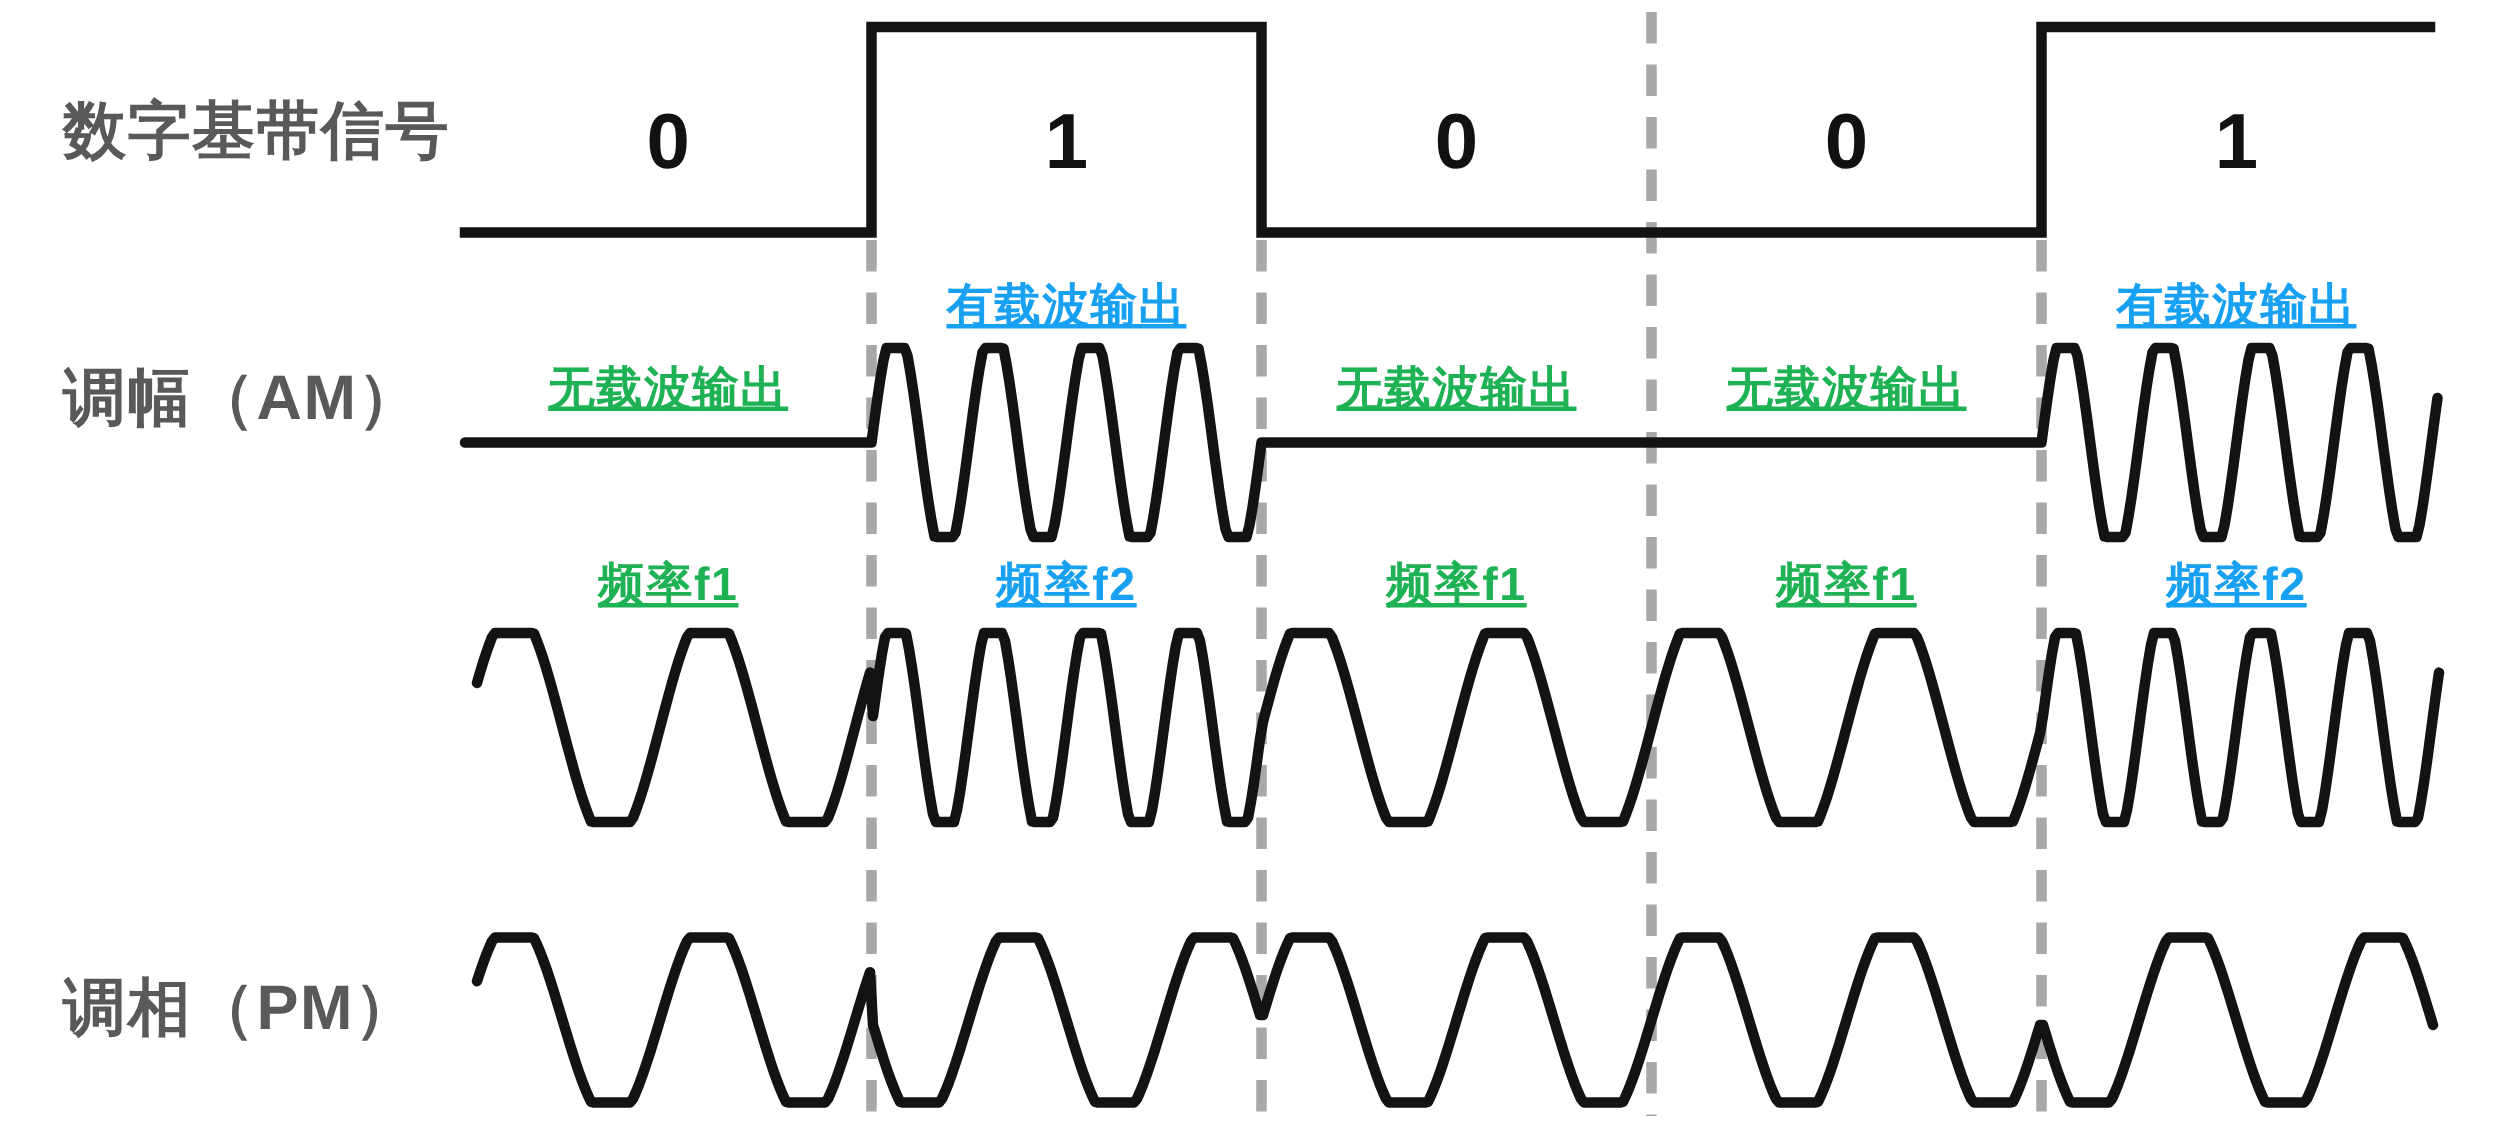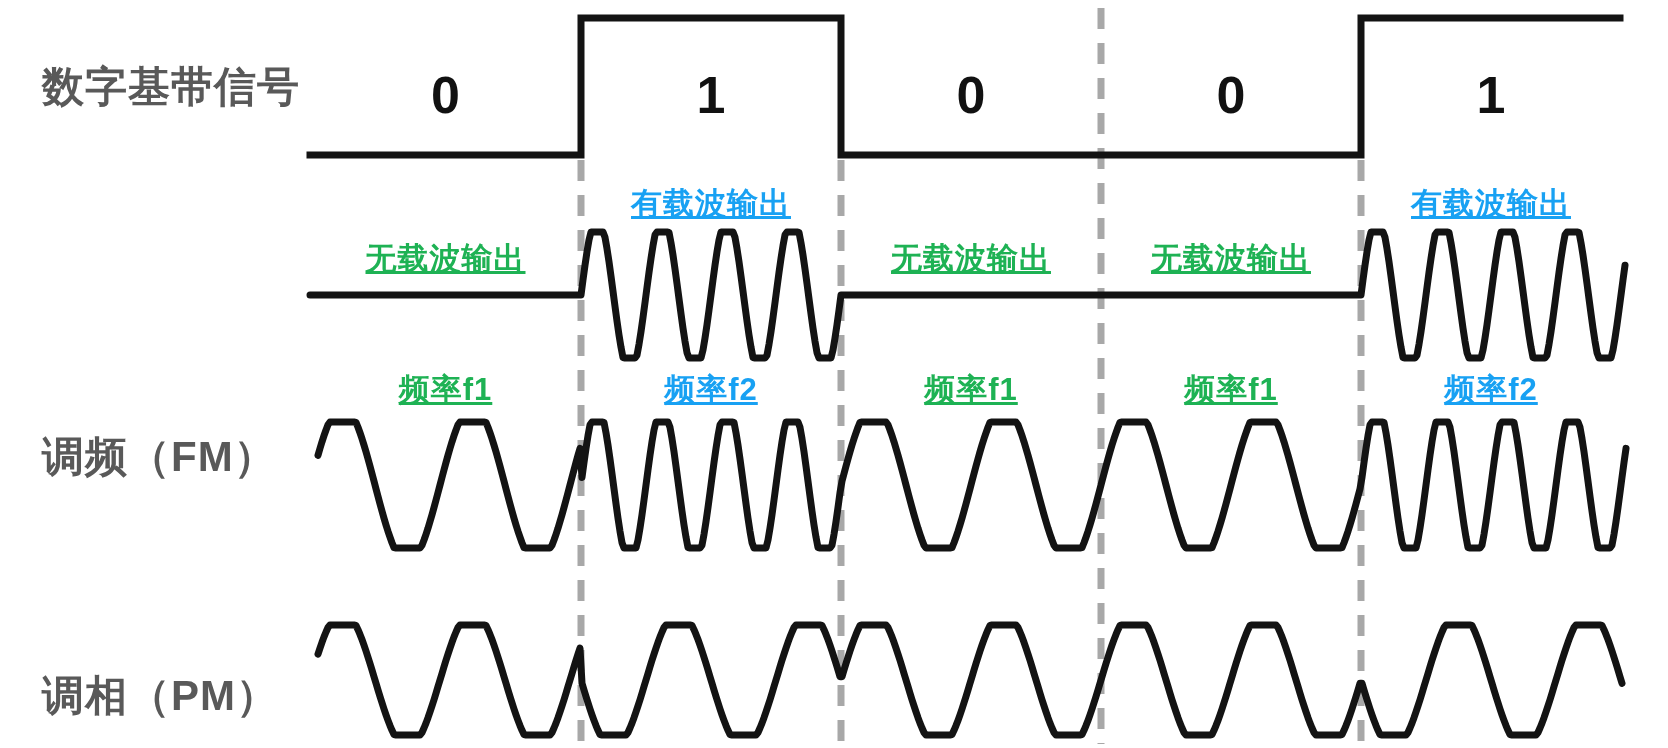--- a/index.html
+++ b/index.html
@@ -17,21 +17,21 @@
     color:#595959;
     font-size:42px;
     font-weight:bold;
     white-space:nowrap;
     transform:translateY(-50%);
     letter-spacing:1px;
   }
   .row-label.r1{top:87px;}
   .row-label.r2{top:265px;}
   .row-label.r3{top:457px;}
-  .row-label.r4{top:672px;margin-top:24px;}
+  .row-label.r4{top:672px;}
   .bit-digit{
     position:absolute;
     color:#111111;
     font-size:52px;
     font-weight:bold;
     transform:translate(-50%,-50%);
   }
   .wave-note{
     position:absolute;
     font-size:31px;
@@ -51,21 +51,21 @@
       <line x1="841" y1="160" x2="841" y2="744" stroke="#a8a8a8" stroke-width="7" stroke-dasharray="21 14"></line>
       <line x1="1101" y1="8" x2="1101" y2="744" stroke="#a8a8a8" stroke-width="7" stroke-dasharray="21 14"></line>
       <line x1="1361" y1="160" x2="1361" y2="744" stroke="#a8a8a8" stroke-width="7" stroke-dasharray="21 14"></line>
       <path d="M310,155 L581,155 L581,18 L841,18 L841,155 L1101,155 L1361,155 L1361,18 L1620,18" fill="none" stroke="#131313" stroke-width="7" stroke-linejoin="miter" stroke-linecap="square"></path>
       <path d="M310,295 L581,295 L581,295.0 L583,279.9 L585,265.3 L587,251.8 L589,240.0 L591,232.0 L593,232.0 L595,232.0 L597,232.0 L599,232.0 L601,232.0 L603,232.0 L605,237.3 L607,248.7 L609,261.8 L611,276.2 L613,291.2 L615,306.4 L617,321.1 L619,334.9 L621,347.2 L623,357.6 L625,358.0 L627,358.0 L629,358.0 L631,358.0 L633,358.0 L635,358.0 L637,355.2 L639,344.3 L641,331.6 L643,317.5 L645,302.6 L647,287.4 L649,272.5 L651,258.4 L653,245.7 L655,234.8 L657,232.0 L659,232.0 L661,232.0 L663,232.0 L665,232.0 L667,232.0 L669,232.4 L671,242.8 L673,255.1 L675,268.9 L677,283.6 L679,298.8 L681,313.8 L683,328.2 L685,341.3 L687,352.7 L689,358.0 L691,358.0 L693,358.0 L695,358.0 L697,358.0 L699,358.0 L701,358.0 L703,350.0 L705,338.2 L707,324.7 L709,310.1 L711,295.0 L713,279.9 L715,265.3 L717,251.8 L719,240.0 L721,232.0 L723,232.0 L725,232.0 L727,232.0 L729,232.0 L731,232.0 L733,232.0 L735,237.3 L737,248.7 L739,261.8 L741,276.2 L743,291.2 L745,306.4 L747,321.1 L749,334.9 L751,347.2 L753,357.6 L755,358.0 L757,358.0 L759,358.0 L761,358.0 L763,358.0 L765,358.0 L767,355.2 L769,344.3 L771,331.6 L773,317.5 L775,302.6 L777,287.4 L779,272.5 L781,258.4 L783,245.7 L785,234.8 L787,232.0 L789,232.0 L791,232.0 L793,232.0 L795,232.0 L797,232.0 L799,232.4 L801,242.8 L803,255.1 L805,268.9 L807,283.6 L809,298.8 L811,313.8 L813,328.2 L815,341.3 L817,352.7 L819,358.0 L821,358.0 L823,358.0 L825,358.0 L827,358.0 L829,358.0 L831,358.0 L833,350.0 L835,338.2 L837,324.7 L839,310.1 L841,295.0 L1101,295 L1361,295 L1361,295.0 L1363,279.9 L1365,265.3 L1367,251.8 L1369,240.0 L1371,232.0 L1373,232.0 L1375,232.0 L1377,232.0 L1379,232.0 L1381,232.0 L1383,232.0 L1385,237.3 L1387,248.7 L1389,261.8 L1391,276.2 L1393,291.2 L1395,306.4 L1397,321.1 L1399,334.9 L1401,347.2 L1403,357.6 L1405,358.0 L1407,358.0 L1409,358.0 L1411,358.0 L1413,358.0 L1415,358.0 L1417,355.2 L1419,344.3 L1421,331.6 L1423,317.5 L1425,302.6 L1427,287.4 L1429,272.5 L1431,258.4 L1433,245.7 L1435,234.8 L1437,232.0 L1439,232.0 L1441,232.0 L1443,232.0 L1445,232.0 L1447,232.0 L1449,232.4 L1451,242.8 L1453,255.1 L1455,268.9 L1457,283.6 L1459,298.8 L1461,313.8 L1463,328.2 L1465,341.3 L1467,352.7 L1469,358.0 L1471,358.0 L1473,358.0 L1475,358.0 L1477,358.0 L1479,358.0 L1481,358.0 L1483,350.0 L1485,338.2 L1487,324.7 L1489,310.1 L1491,295.0 L1493,279.9 L1495,265.3 L1497,251.8 L1499,240.0 L1501,232.0 L1503,232.0 L1505,232.0 L1507,232.0 L1509,232.0 L1511,232.0 L1513,232.0 L1515,237.3 L1517,248.7 L1519,261.8 L1521,276.2 L1523,291.2 L1525,306.4 L1527,321.1 L1529,334.9 L1531,347.2 L1533,357.6 L1535,358.0 L1537,358.0 L1539,358.0 L1541,358.0 L1543,358.0 L1545,358.0 L1547,355.2 L1549,344.3 L1551,331.6 L1553,317.5 L1555,302.6 L1557,287.4 L1559,272.5 L1561,258.4 L1563,245.7 L1565,234.8 L1567,232.0 L1569,232.0 L1571,232.0 L1573,232.0 L1575,232.0 L1577,232.0 L1579,232.4 L1581,242.8 L1583,255.1 L1585,268.9 L1587,283.6 L1589,298.8 L1591,313.8 L1593,328.2 L1595,341.3 L1597,352.7 L1599,358.0 L1601,358.0 L1603,358.0 L1605,358.0 L1607,358.0 L1609,358.0 L1611,358.0 L1613,350.0 L1615,338.2 L1617,324.7 L1619,310.1 L1621,295.0 L1623,279.9 L1625,265.3" fill="none" stroke="#131313" stroke-width="7" stroke-linejoin="round" stroke-linecap="round"></path>
       <path d="M318,455.3 L320,448.4 L322,441.8 L324,435.7 L326,430.0 L328,424.8 L330,422.0 L332,422.0 L334,422.0 L336,422.0 L338,422.0 L340,422.0 L342,422.0 L344,422.0 L346,422.0 L348,422.0 L350,422.0 L352,422.0 L354,422.0 L356,422.4 L358,427.3 L360,432.8 L362,438.7 L364,445.1 L366,451.8 L368,458.9 L370,466.2 L372,473.6 L374,481.2 L376,488.8 L378,496.4 L380,503.8 L382,511.1 L384,518.2 L386,524.9 L388,531.3 L390,537.2 L392,542.7 L394,547.6 L396,548.0 L398,548.0 L400,548.0 L402,548.0 L404,548.0 L406,548.0 L408,548.0 L410,548.0 L412,548.0 L414,548.0 L416,548.0 L418,548.0 L420,548.0 L422,545.2 L424,540.0 L426,534.3 L428,528.2 L430,521.6 L432,514.7 L434,507.5 L436,500.1 L438,492.6 L440,485.0 L442,477.4 L444,469.9 L446,462.5 L448,455.3 L450,448.4 L452,441.8 L454,435.7 L456,430.0 L458,424.8 L460,422.0 L462,422.0 L464,422.0 L466,422.0 L468,422.0 L470,422.0 L472,422.0 L474,422.0 L476,422.0 L478,422.0 L480,422.0 L482,422.0 L484,422.0 L486,422.4 L488,427.3 L490,432.8 L492,438.7 L494,445.1 L496,451.8 L498,458.9 L500,466.2 L502,473.6 L504,481.2 L506,488.8 L508,496.4 L510,503.8 L512,511.1 L514,518.2 L516,524.9 L518,531.3 L520,537.2 L522,542.7 L524,547.6 L526,548.0 L528,548.0 L530,548.0 L532,548.0 L534,548.0 L536,548.0 L538,548.0 L540,548.0 L542,548.0 L544,548.0 L546,548.0 L548,548.0 L550,548.0 L552,545.2 L554,540.0 L556,534.3 L558,528.2 L560,521.6 L562,514.7 L564,507.5 L566,500.1 L568,492.6 L570,485.0 L572,477.4 L574,469.9 L576,462.5 L578,455.3 L580,448.4 L582,477.4 L584,462.5 L586,448.4 L588,435.7 L590,424.8 L592,422.0 L594,422.0 L596,422.0 L598,422.0 L600,422.0 L602,422.0 L604,422.4 L606,432.8 L608,445.1 L610,458.9 L612,473.6 L614,488.8 L616,503.8 L618,518.2 L620,531.3 L622,542.7 L624,548.0 L626,548.0 L628,548.0 L630,548.0 L632,548.0 L634,548.0 L636,548.0 L638,540.0 L640,528.2 L642,514.7 L644,500.1 L646,485.0 L648,469.9 L650,455.3 L652,441.8 L654,430.0 L656,422.0 L658,422.0 L660,422.0 L662,422.0 L664,422.0 L666,422.0 L668,422.0 L670,427.3 L672,438.7 L674,451.8 L676,466.2 L678,481.2 L680,496.4 L682,511.1 L684,524.9 L686,537.2 L688,547.6 L690,548.0 L692,548.0 L694,548.0 L696,548.0 L698,548.0 L700,548.0 L702,545.2 L704,534.3 L706,521.6 L708,507.5 L710,492.6 L712,477.4 L714,462.5 L716,448.4 L718,435.7 L720,424.8 L722,422.0 L724,422.0 L726,422.0 L728,422.0 L730,422.0 L732,422.0 L734,422.4 L736,432.8 L738,445.1 L740,458.9 L742,473.6 L744,488.8 L746,503.8 L748,518.2 L750,531.3 L752,542.7 L754,548.0 L756,548.0 L758,548.0 L760,548.0 L762,548.0 L764,548.0 L766,548.0 L768,540.0 L770,528.2 L772,514.7 L774,500.1 L776,485.0 L778,469.9 L780,455.3 L782,441.8 L784,430.0 L786,422.0 L788,422.0 L790,422.0 L792,422.0 L794,422.0 L796,422.0 L798,422.0 L800,427.3 L802,438.7 L804,451.8 L806,466.2 L808,481.2 L810,496.4 L812,511.1 L814,524.9 L816,537.2 L818,547.6 L820,548.0 L822,548.0 L824,548.0 L826,548.0 L828,548.0 L830,548.0 L832,545.2 L834,534.3 L836,521.6 L838,507.5 L840,492.6 L842,481.2 L844,473.6 L846,466.2 L848,458.9 L850,451.8 L852,445.1 L854,438.7 L856,432.8 L858,427.3 L860,422.4 L862,422.0 L864,422.0 L866,422.0 L868,422.0 L870,422.0 L872,422.0 L874,422.0 L876,422.0 L878,422.0 L880,422.0 L882,422.0 L884,422.0 L886,422.0 L888,424.8 L890,430.0 L892,435.7 L894,441.8 L896,448.4 L898,455.3 L900,462.5 L902,469.9 L904,477.4 L906,485.0 L908,492.6 L910,500.1 L912,507.5 L914,514.7 L916,521.6 L918,528.2 L920,534.3 L922,540.0 L924,545.2 L926,548.0 L928,548.0 L930,548.0 L932,548.0 L934,548.0 L936,548.0 L938,548.0 L940,548.0 L942,548.0 L944,548.0 L946,548.0 L948,548.0 L950,548.0 L952,547.6 L954,542.7 L956,537.2 L958,531.3 L960,524.9 L962,518.2 L964,511.1 L966,503.8 L968,496.4 L970,488.8 L972,481.2 L974,473.6 L976,466.2 L978,458.9 L980,451.8 L982,445.1 L984,438.7 L986,432.8 L988,427.3 L990,422.4 L992,422.0 L994,422.0 L996,422.0 L998,422.0 L1000,422.0 L1002,422.0 L1004,422.0 L1006,422.0 L1008,422.0 L1010,422.0 L1012,422.0 L1014,422.0 L1016,422.0 L1018,424.8 L1020,430.0 L1022,435.7 L1024,441.8 L1026,448.4 L1028,455.3 L1030,462.5 L1032,469.9 L1034,477.4 L1036,485.0 L1038,492.6 L1040,500.1 L1042,507.5 L1044,514.7 L1046,521.6 L1048,528.2 L1050,534.3 L1052,540.0 L1054,545.2 L1056,548.0 L1058,548.0 L1060,548.0 L1062,548.0 L1064,548.0 L1066,548.0 L1068,548.0 L1070,548.0 L1072,548.0 L1074,548.0 L1076,548.0 L1078,548.0 L1080,548.0 L1082,547.6 L1084,542.7 L1086,537.2 L1088,531.3 L1090,524.9 L1092,518.2 L1094,511.1 L1096,503.8 L1098,496.4 L1100,488.8 L1102,481.2 L1104,473.6 L1106,466.2 L1108,458.9 L1110,451.8 L1112,445.1 L1114,438.7 L1116,432.8 L1118,427.3 L1120,422.4 L1122,422.0 L1124,422.0 L1126,422.0 L1128,422.0 L1130,422.0 L1132,422.0 L1134,422.0 L1136,422.0 L1138,422.0 L1140,422.0 L1142,422.0 L1144,422.0 L1146,422.0 L1148,424.8 L1150,430.0 L1152,435.7 L1154,441.8 L1156,448.4 L1158,455.3 L1160,462.5 L1162,469.9 L1164,477.4 L1166,485.0 L1168,492.6 L1170,500.1 L1172,507.5 L1174,514.7 L1176,521.6 L1178,528.2 L1180,534.3 L1182,540.0 L1184,545.2 L1186,548.0 L1188,548.0 L1190,548.0 L1192,548.0 L1194,548.0 L1196,548.0 L1198,548.0 L1200,548.0 L1202,548.0 L1204,548.0 L1206,548.0 L1208,548.0 L1210,548.0 L1212,547.6 L1214,542.7 L1216,537.2 L1218,531.3 L1220,524.9 L1222,518.2 L1224,511.1 L1226,503.8 L1228,496.4 L1230,488.8 L1232,481.2 L1234,473.6 L1236,466.2 L1238,458.9 L1240,451.8 L1242,445.1 L1244,438.7 L1246,432.8 L1248,427.3 L1250,422.4 L1252,422.0 L1254,422.0 L1256,422.0 L1258,422.0 L1260,422.0 L1262,422.0 L1264,422.0 L1266,422.0 L1268,422.0 L1270,422.0 L1272,422.0 L1274,422.0 L1276,422.0 L1278,424.8 L1280,430.0 L1282,435.7 L1284,441.8 L1286,448.4 L1288,455.3 L1290,462.5 L1292,469.9 L1294,477.4 L1296,485.0 L1298,492.6 L1300,500.1 L1302,507.5 L1304,514.7 L1306,521.6 L1308,528.2 L1310,534.3 L1312,540.0 L1314,545.2 L1316,548.0 L1318,548.0 L1320,548.0 L1322,548.0 L1324,548.0 L1326,548.0 L1328,548.0 L1330,548.0 L1332,548.0 L1334,548.0 L1336,548.0 L1338,548.0 L1340,548.0 L1342,547.6 L1344,542.7 L1346,537.2 L1348,531.3 L1350,524.9 L1352,518.2 L1354,511.1 L1356,503.8 L1358,496.4 L1360,488.8 L1362,477.4 L1364,462.5 L1366,448.4 L1368,435.7 L1370,424.8 L1372,422.0 L1374,422.0 L1376,422.0 L1378,422.0 L1380,422.0 L1382,422.0 L1384,422.4 L1386,432.8 L1388,445.1 L1390,458.9 L1392,473.6 L1394,488.8 L1396,503.8 L1398,518.2 L1400,531.3 L1402,542.7 L1404,548.0 L1406,548.0 L1408,548.0 L1410,548.0 L1412,548.0 L1414,548.0 L1416,548.0 L1418,540.0 L1420,528.2 L1422,514.7 L1424,500.1 L1426,485.0 L1428,469.9 L1430,455.3 L1432,441.8 L1434,430.0 L1436,422.0 L1438,422.0 L1440,422.0 L1442,422.0 L1444,422.0 L1446,422.0 L1448,422.0 L1450,427.3 L1452,438.7 L1454,451.8 L1456,466.2 L1458,481.2 L1460,496.4 L1462,511.1 L1464,524.9 L1466,537.2 L1468,547.6 L1470,548.0 L1472,548.0 L1474,548.0 L1476,548.0 L1478,548.0 L1480,548.0 L1482,545.2 L1484,534.3 L1486,521.6 L1488,507.5 L1490,492.6 L1492,477.4 L1494,462.5 L1496,448.4 L1498,435.7 L1500,424.8 L1502,422.0 L1504,422.0 L1506,422.0 L1508,422.0 L1510,422.0 L1512,422.0 L1514,422.4 L1516,432.8 L1518,445.1 L1520,458.9 L1522,473.6 L1524,488.8 L1526,503.8 L1528,518.2 L1530,531.3 L1532,542.7 L1534,548.0 L1536,548.0 L1538,548.0 L1540,548.0 L1542,548.0 L1544,548.0 L1546,548.0 L1548,540.0 L1550,528.2 L1552,514.7 L1554,500.1 L1556,485.0 L1558,469.9 L1560,455.3 L1562,441.8 L1564,430.0 L1566,422.0 L1568,422.0 L1570,422.0 L1572,422.0 L1574,422.0 L1576,422.0 L1578,422.0 L1580,427.3 L1582,438.7 L1584,451.8 L1586,466.2 L1588,481.2 L1590,496.4 L1592,511.1 L1594,524.9 L1596,537.2 L1598,547.6 L1600,548.0 L1602,548.0 L1604,548.0 L1606,548.0 L1608,548.0 L1610,548.0 L1612,545.2 L1614,534.3 L1616,521.6 L1618,507.5 L1620,492.6 L1622,477.4 L1624,462.5 L1626,448.4" fill="none" stroke="#131313" stroke-width="7" stroke-linejoin="round" stroke-linecap="round"></path>
       <path d="M318,654.1 L320,648.1 L322,642.3 L324,636.9 L326,632.0 L328,627.5 L330,625.0 L332,625.0 L334,625.0 L336,625.0 L338,625.0 L340,625.0 L342,625.0 L344,625.0 L346,625.0 L348,625.0 L350,625.0 L352,625.0 L354,625.0 L356,625.4 L358,629.7 L360,634.4 L362,639.6 L364,645.1 L366,651.0 L368,657.2 L370,663.5 L372,670.1 L374,676.7 L376,683.3 L378,689.9 L380,696.5 L382,702.8 L384,709.0 L386,714.9 L388,720.4 L390,725.6 L392,730.3 L394,734.6 L396,735.0 L398,735.0 L400,735.0 L402,735.0 L404,735.0 L406,735.0 L408,735.0 L410,735.0 L412,735.0 L414,735.0 L416,735.0 L418,735.0 L420,735.0 L422,732.5 L424,728.0 L426,723.1 L428,717.7 L430,711.9 L432,705.9 L434,699.7 L436,693.2 L438,686.6 L440,680.0 L442,673.4 L444,666.8 L446,660.3 L448,654.1 L450,648.1 L452,642.3 L454,636.9 L456,632.0 L458,627.5 L460,625.0 L462,625.0 L464,625.0 L466,625.0 L468,625.0 L470,625.0 L472,625.0 L474,625.0 L476,625.0 L478,625.0 L480,625.0 L482,625.0 L484,625.0 L486,625.4 L488,629.7 L490,634.4 L492,639.6 L494,645.1 L496,651.0 L498,657.2 L500,663.5 L502,670.1 L504,676.7 L506,683.3 L508,689.9 L510,696.5 L512,702.8 L514,709.0 L516,714.9 L518,720.4 L520,725.6 L522,730.3 L524,734.6 L526,735.0 L528,735.0 L530,735.0 L532,735.0 L534,735.0 L536,735.0 L538,735.0 L540,735.0 L542,735.0 L544,735.0 L546,735.0 L548,735.0 L550,735.0 L552,732.5 L554,728.0 L556,723.1 L558,717.7 L560,711.9 L562,705.9 L564,699.7 L566,693.2 L568,686.6 L570,680.0 L572,673.4 L574,666.8 L576,660.3 L578,654.1 L580,648.1 L582,683.3 L584,689.9 L586,696.5 L588,702.8 L590,709.0 L592,714.9 L594,720.4 L596,725.6 L598,730.3 L600,734.6 L602,735.0 L604,735.0 L606,735.0 L608,735.0 L610,735.0 L612,735.0 L614,735.0 L616,735.0 L618,735.0 L620,735.0 L622,735.0 L624,735.0 L626,735.0 L628,732.5 L630,728.0 L632,723.1 L634,717.7 L636,711.9 L638,705.9 L640,699.7 L642,693.2 L644,686.6 L646,680.0 L648,673.4 L650,666.8 L652,660.3 L654,654.1 L656,648.1 L658,642.3 L660,636.9 L662,632.0 L664,627.5 L666,625.0 L668,625.0 L670,625.0 L672,625.0 L674,625.0 L676,625.0 L678,625.0 L680,625.0 L682,625.0 L684,625.0 L686,625.0 L688,625.0 L690,625.0 L692,625.4 L694,629.7 L696,634.4 L698,639.6 L700,645.1 L702,651.0 L704,657.2 L706,663.5 L708,670.1 L710,676.7 L712,683.3 L714,689.9 L716,696.5 L718,702.8 L720,709.0 L722,714.9 L724,720.4 L726,725.6 L728,730.3 L730,734.6 L732,735.0 L734,735.0 L736,735.0 L738,735.0 L740,735.0 L742,735.0 L744,735.0 L746,735.0 L748,735.0 L750,735.0 L752,735.0 L754,735.0 L756,735.0 L758,732.5 L760,728.0 L762,723.1 L764,717.7 L766,711.9 L768,705.9 L770,699.7 L772,693.2 L774,686.6 L776,680.0 L778,673.4 L780,666.8 L782,660.3 L784,654.1 L786,648.1 L788,642.3 L790,636.9 L792,632.0 L794,627.5 L796,625.0 L798,625.0 L800,625.0 L802,625.0 L804,625.0 L806,625.0 L808,625.0 L810,625.0 L812,625.0 L814,625.0 L816,625.0 L818,625.0 L820,625.0 L822,625.4 L824,629.7 L826,634.4 L828,639.6 L830,645.1 L832,651.0 L834,657.2 L836,663.5 L838,670.1 L840,676.7 L842,676.7 L844,670.1 L846,663.5 L848,657.2 L850,651.0 L852,645.1 L854,639.6 L856,634.4 L858,629.7 L860,625.4 L862,625.0 L864,625.0 L866,625.0 L868,625.0 L870,625.0 L872,625.0 L874,625.0 L876,625.0 L878,625.0 L880,625.0 L882,625.0 L884,625.0 L886,625.0 L888,627.5 L890,632.0 L892,636.9 L894,642.3 L896,648.1 L898,654.1 L900,660.3 L902,666.8 L904,673.4 L906,680.0 L908,686.6 L910,693.2 L912,699.7 L914,705.9 L916,711.9 L918,717.7 L920,723.1 L922,728.0 L924,732.5 L926,735.0 L928,735.0 L930,735.0 L932,735.0 L934,735.0 L936,735.0 L938,735.0 L940,735.0 L942,735.0 L944,735.0 L946,735.0 L948,735.0 L950,735.0 L952,734.6 L954,730.3 L956,725.6 L958,720.4 L960,714.9 L962,709.0 L964,702.8 L966,696.5 L968,689.9 L970,683.3 L972,676.7 L974,670.1 L976,663.5 L978,657.2 L980,651.0 L982,645.1 L984,639.6 L986,634.4 L988,629.7 L990,625.4 L992,625.0 L994,625.0 L996,625.0 L998,625.0 L1000,625.0 L1002,625.0 L1004,625.0 L1006,625.0 L1008,625.0 L1010,625.0 L1012,625.0 L1014,625.0 L1016,625.0 L1018,627.5 L1020,632.0 L1022,636.9 L1024,642.3 L1026,648.1 L1028,654.1 L1030,660.3 L1032,666.8 L1034,673.4 L1036,680.0 L1038,686.6 L1040,693.2 L1042,699.7 L1044,705.9 L1046,711.9 L1048,717.7 L1050,723.1 L1052,728.0 L1054,732.5 L1056,735.0 L1058,735.0 L1060,735.0 L1062,735.0 L1064,735.0 L1066,735.0 L1068,735.0 L1070,735.0 L1072,735.0 L1074,735.0 L1076,735.0 L1078,735.0 L1080,735.0 L1082,734.6 L1084,730.3 L1086,725.6 L1088,720.4 L1090,714.9 L1092,709.0 L1094,702.8 L1096,696.5 L1098,689.9 L1100,683.3 L1102,676.7 L1104,670.1 L1106,663.5 L1108,657.2 L1110,651.0 L1112,645.1 L1114,639.6 L1116,634.4 L1118,629.7 L1120,625.4 L1122,625.0 L1124,625.0 L1126,625.0 L1128,625.0 L1130,625.0 L1132,625.0 L1134,625.0 L1136,625.0 L1138,625.0 L1140,625.0 L1142,625.0 L1144,625.0 L1146,625.0 L1148,627.5 L1150,632.0 L1152,636.9 L1154,642.3 L1156,648.1 L1158,654.1 L1160,660.3 L1162,666.8 L1164,673.4 L1166,680.0 L1168,686.6 L1170,693.2 L1172,699.7 L1174,705.9 L1176,711.9 L1178,717.7 L1180,723.1 L1182,728.0 L1184,732.5 L1186,735.0 L1188,735.0 L1190,735.0 L1192,735.0 L1194,735.0 L1196,735.0 L1198,735.0 L1200,735.0 L1202,735.0 L1204,735.0 L1206,735.0 L1208,735.0 L1210,735.0 L1212,734.6 L1214,730.3 L1216,725.6 L1218,720.4 L1220,714.9 L1222,709.0 L1224,702.8 L1226,696.5 L1228,689.9 L1230,683.3 L1232,676.7 L1234,670.1 L1236,663.5 L1238,657.2 L1240,651.0 L1242,645.1 L1244,639.6 L1246,634.4 L1248,629.7 L1250,625.4 L1252,625.0 L1254,625.0 L1256,625.0 L1258,625.0 L1260,625.0 L1262,625.0 L1264,625.0 L1266,625.0 L1268,625.0 L1270,625.0 L1272,625.0 L1274,625.0 L1276,625.0 L1278,627.5 L1280,632.0 L1282,636.9 L1284,642.3 L1286,648.1 L1288,654.1 L1290,660.3 L1292,666.8 L1294,673.4 L1296,680.0 L1298,686.6 L1300,693.2 L1302,699.7 L1304,705.9 L1306,711.9 L1308,717.7 L1310,723.1 L1312,728.0 L1314,732.5 L1316,735.0 L1318,735.0 L1320,735.0 L1322,735.0 L1324,735.0 L1326,735.0 L1328,735.0 L1330,735.0 L1332,735.0 L1334,735.0 L1336,735.0 L1338,735.0 L1340,735.0 L1342,734.6 L1344,730.3 L1346,725.6 L1348,720.4 L1350,714.9 L1352,709.0 L1354,702.8 L1356,696.5 L1358,689.9 L1360,683.3 L1362,683.3 L1364,689.9 L1366,696.5 L1368,702.8 L1370,709.0 L1372,714.9 L1374,720.4 L1376,725.6 L1378,730.3 L1380,734.6 L1382,735.0 L1384,735.0 L1386,735.0 L1388,735.0 L1390,735.0 L1392,735.0 L1394,735.0 L1396,735.0 L1398,735.0 L1400,735.0 L1402,735.0 L1404,735.0 L1406,735.0 L1408,732.5 L1410,728.0 L1412,723.1 L1414,717.7 L1416,711.9 L1418,705.9 L1420,699.7 L1422,693.2 L1424,686.6 L1426,680.0 L1428,673.4 L1430,666.8 L1432,660.3 L1434,654.1 L1436,648.1 L1438,642.3 L1440,636.9 L1442,632.0 L1444,627.5 L1446,625.0 L1448,625.0 L1450,625.0 L1452,625.0 L1454,625.0 L1456,625.0 L1458,625.0 L1460,625.0 L1462,625.0 L1464,625.0 L1466,625.0 L1468,625.0 L1470,625.0 L1472,625.4 L1474,629.7 L1476,634.4 L1478,639.6 L1480,645.1 L1482,651.0 L1484,657.2 L1486,663.5 L1488,670.1 L1490,676.7 L1492,683.3 L1494,689.9 L1496,696.5 L1498,702.8 L1500,709.0 L1502,714.9 L1504,720.4 L1506,725.6 L1508,730.3 L1510,734.6 L1512,735.0 L1514,735.0 L1516,735.0 L1518,735.0 L1520,735.0 L1522,735.0 L1524,735.0 L1526,735.0 L1528,735.0 L1530,735.0 L1532,735.0 L1534,735.0 L1536,735.0 L1538,732.5 L1540,728.0 L1542,723.1 L1544,717.7 L1546,711.9 L1548,705.9 L1550,699.7 L1552,693.2 L1554,686.6 L1556,680.0 L1558,673.4 L1560,666.8 L1562,660.3 L1564,654.1 L1566,648.1 L1568,642.3 L1570,636.9 L1572,632.0 L1574,627.5 L1576,625.0 L1578,625.0 L1580,625.0 L1582,625.0 L1584,625.0 L1586,625.0 L1588,625.0 L1590,625.0 L1592,625.0 L1594,625.0 L1596,625.0 L1598,625.0 L1600,625.0 L1602,625.4 L1604,629.7 L1606,634.4 L1608,639.6 L1610,645.1 L1612,651.0 L1614,657.2 L1616,663.5 L1618,670.1 L1620,676.7 L1622,683.3" fill="none" stroke="#131313" stroke-width="7" stroke-linejoin="round" stroke-linecap="round"></path>
     </svg>
 
   <div class="row-label r1">数字基带信号</div>
-  <div class="row-label r3">调频（FM）</div>
+  <div class="row-label r2">调幅（AM）</div>
   <div class="row-label r4">调相（PM）</div>
 
   <div id="digits-layer">
       <div class="bit-digit" style="left: 445.5px; top: 95px;">0</div>
       <div class="bit-digit" style="left: 711px; top: 95px;">1</div>
       <div class="bit-digit" style="left: 971px; top: 95px;">0</div>
       <div class="bit-digit" style="left: 1231px; top: 95px;">0</div>
       <div class="bit-digit" style="left: 1491px; top: 95px;">1</div>
     </div>
   <div id="notes-layer">

